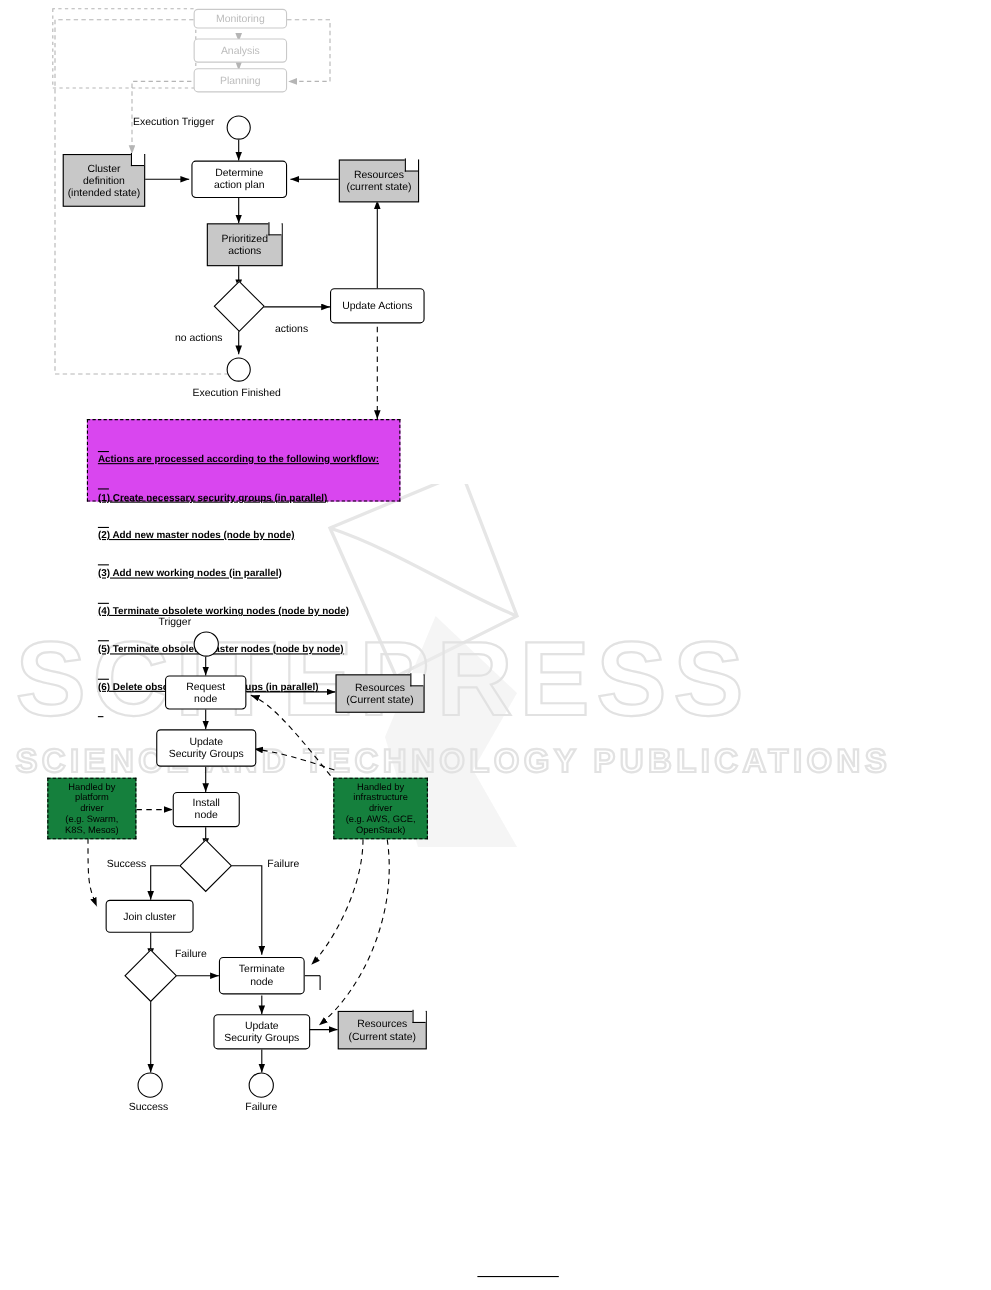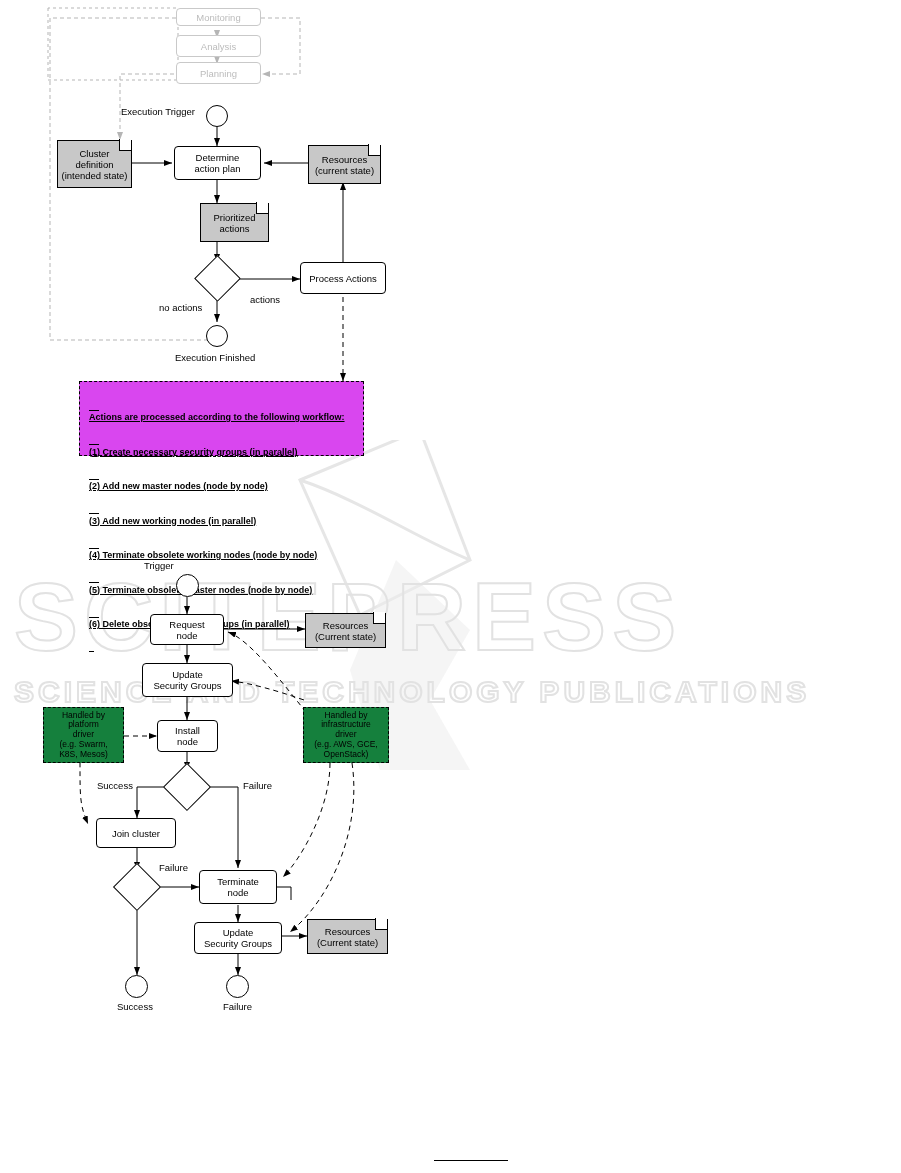--- a/index.html
+++ b/index.html
@@ -237,32 +237,32 @@
   </div>
 
   <div class="doc" style="left:308px; top:145px; width:71px; height:37px;">
     <div class="doc-body">
       <span style="white-space:pre-line;">Resources
 (current state)</span>
     </div>
     <div class="doc-fold"></div>
   </div>
 
-  <div class="doc" style="left:200px; top:203px; width:67px; height:37px;padding-left:41px;">
+  <div class="doc" style="left:188px; top:203px; width:67px; height:37px;padding-left:41px;">
     <div class="doc-body">
       <span style="white-space:pre-line;">Prioritized
 actions</span>
     </div>
     <div class="doc-fold"></div>
   </div>
 
   <div class="diamond" style="left:201px; top:262px; width:33px; height:33px;"></div>
 
   <div class="node round" style="left:300px; top:262px; width:86px; height:32px;">
-    <span>Process Actions</span>
+    <span>Update Actions</span>
   </div>
 
   <div class="label" style="left:143px; top:302px;margin-left:16px;">no actions</div>
   <div class="label" style="left:250px; top:294px;">actions</div>
 
   <div class="circle" style="left:206px; top:325px; width:22px; height:22px;"></div>
   <div class="label" style="left:175px; top:352px;">Execution Finished</div>
 
   <div class="note" style="left:79px; top:381px; width:285px; height:75px;">
     <div class="note-title">Actions are processed according to the following workflow:</div>

